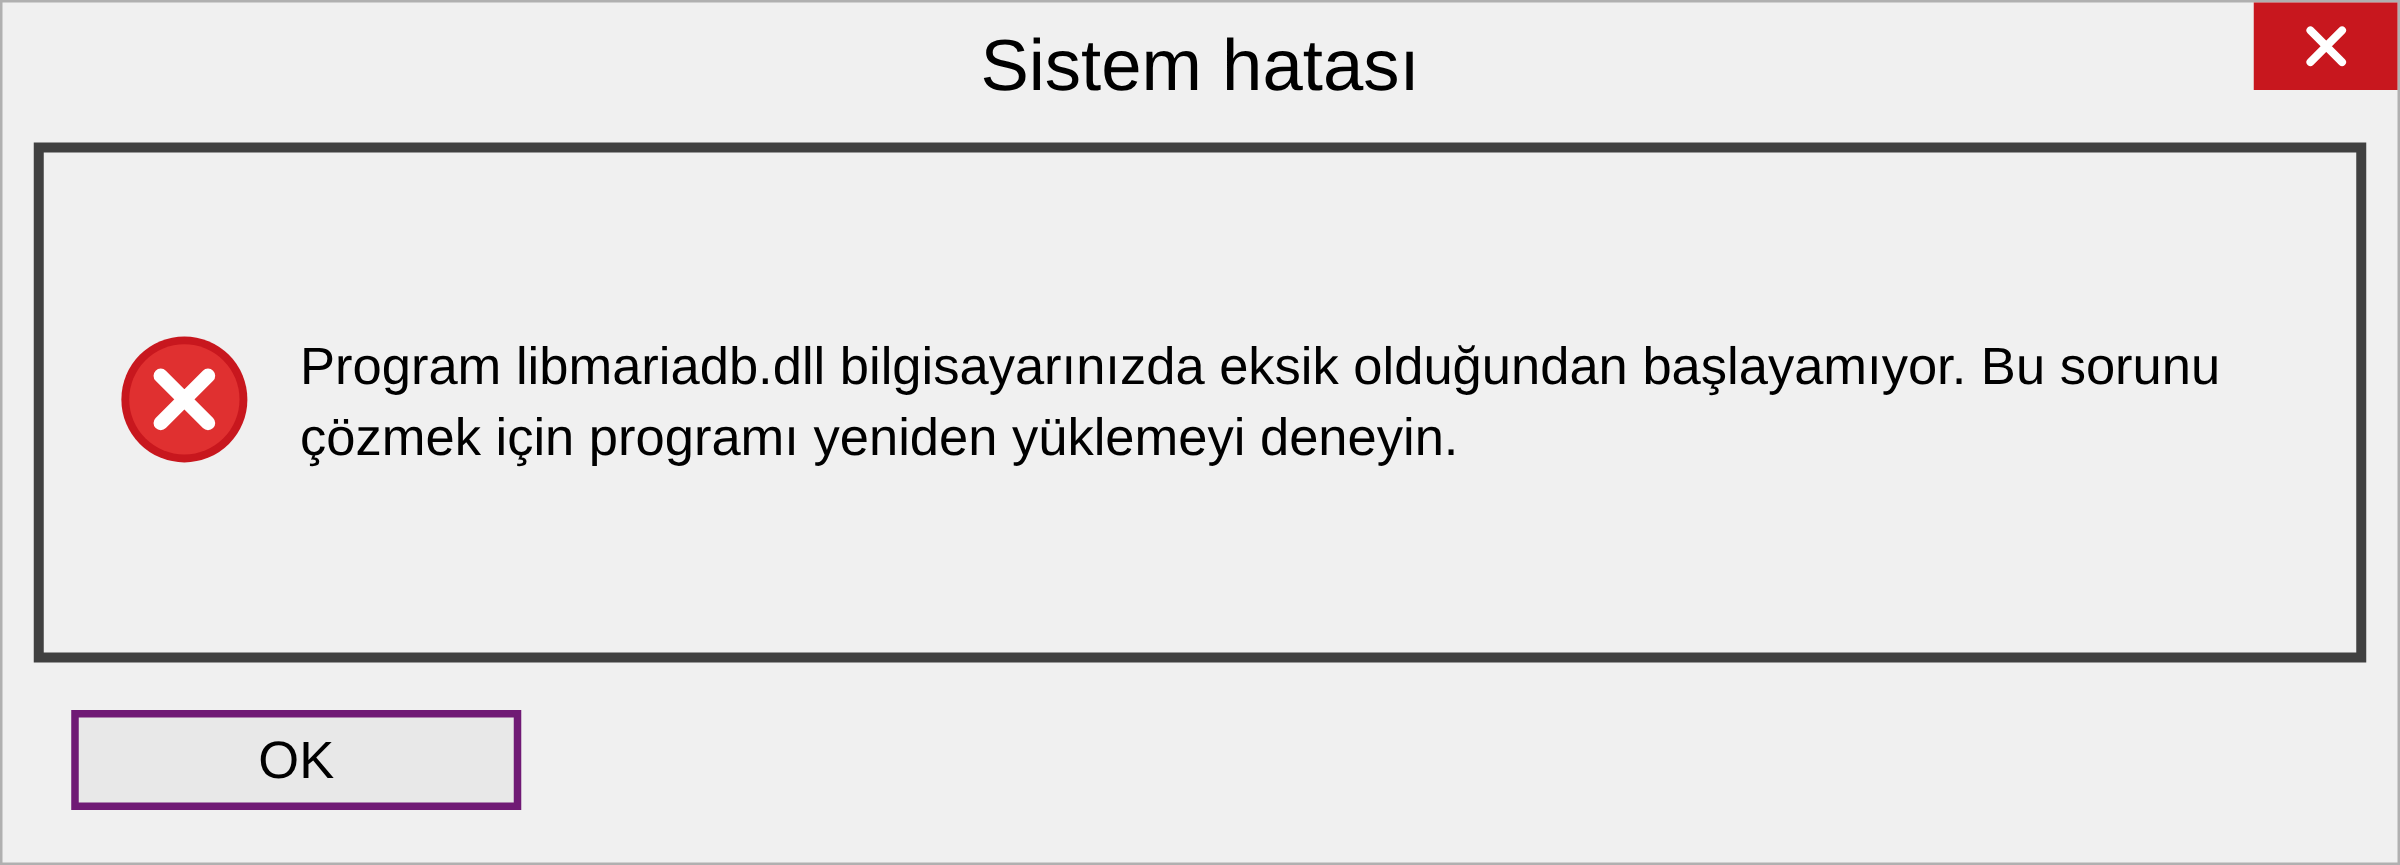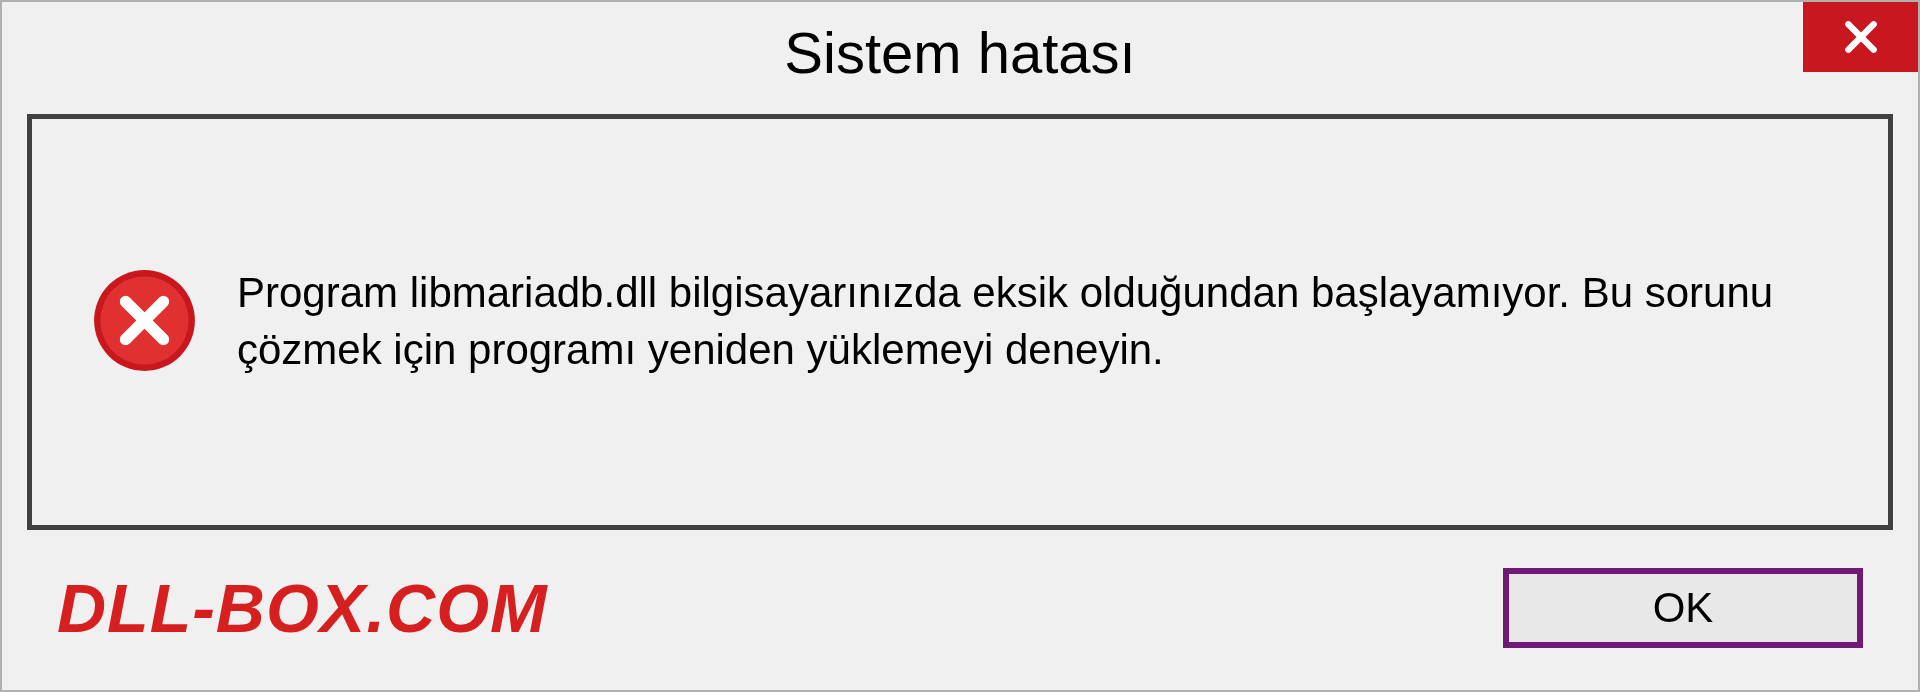--- a/index.html
+++ b/index.html
@@ -46,21 +46,21 @@
       align-items: center;
       justify-content: center;
       cursor: pointer;
     }
     .close-btn svg {
       width: 38px;
       height: 38px;
     }
     .content-box {
       margin: 12px 25px 0 25px;
-      border: 5px solid #404040;
+      border: 8px solid #404040;
       flex: 1;
       display: flex;
       align-items: center;
       padding: 50px 60px;
       background: #f0f0f0;
     }
     .error-icon {
       flex-shrink: 0;
       margin-right: 40px;
     }
@@ -121,16 +121,15 @@
       <svg viewBox="0 0 100 100">
         <circle cx="50" cy="50" r="48" fill="#c8171e"></circle>
         <circle cx="50" cy="50" r="42" fill="#e03030"></circle>
         <path d="M32 32 L68 68 M68 32 L32 68" stroke="#ffffff" stroke-width="11" stroke-linecap="round" fill="none"></path>
       </svg>
     </div>
     <div class="message-text">Program libmariadb.dll bilgisayarınızda eksik olduğundan başlayamıyor. Bu sorunu çözmek için programı yeniden yüklemeyi deneyin.</div>
   </div>
 
   <div class="footer">
-    <div class="watermark">DLL-BOX.COM</div>
     <button class="ok-btn">OK</button>
   </div>
 </div>
 
 </body></html>

